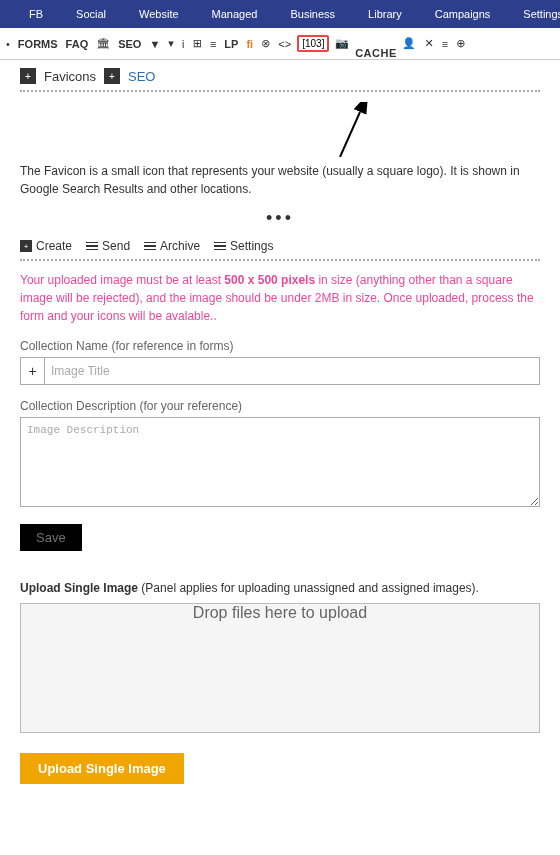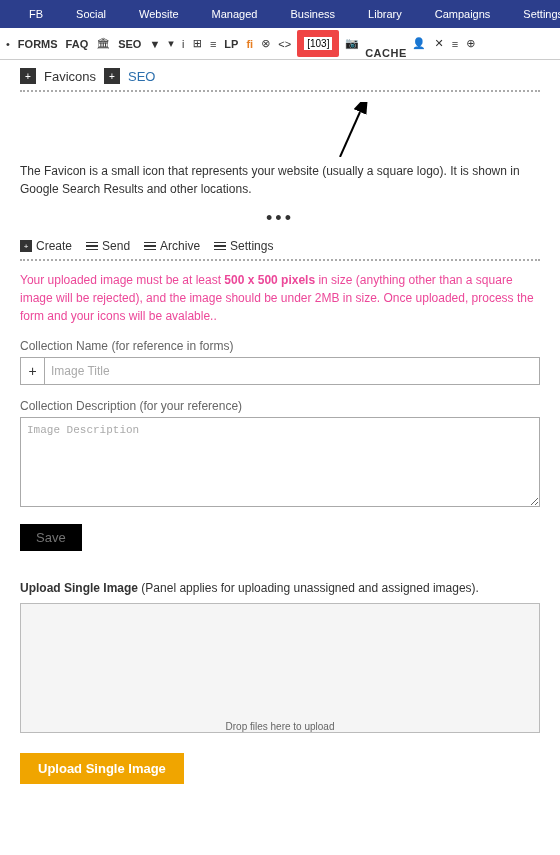--- a/index.html
+++ b/index.html
@@ -39,21 +39,21 @@
     .toolbar-item {
       color: #333;
       cursor: pointer;
       white-space: nowrap;
       font-size: 11px;
       padding: 0 2px;
     }
     .toolbar-item.bold { font-weight: bold; }
     .toolbar-badge {
       background: #fff;
-      border: 7px solid #ef4444;
+      border: 2px solid #ef4444;
       padding: 1px 3px;
       font-size: 10px;
       border-radius: 2px;
     }
     .cache-label {
       color: #333;
       font-size: 11px;
       font-weight: bold;
       letter-spacing: 0.5px;
       margin-top: 18px;
@@ -265,24 +265,24 @@
       margin-bottom: 8px;
     }
     .upload-label strong { font-weight: bold; }
 
     
     .drop-zone {
       border: 1px solid #bbb;
       background: #f5f5f5;
       height: 130px;
       display: flex;
-      align-items: flex-end;
+      align-items: flex-start;
       justify-content: center;
       color: #666;
-      font-size: 10px;
+      font-size: 16px;
       margin-bottom: 20px;
       cursor: pointer;
     }
 
     
     .upload-btn {
       background: #f0a500;
       color: #fff;
       border: none;
       padding: 8px 18px;

